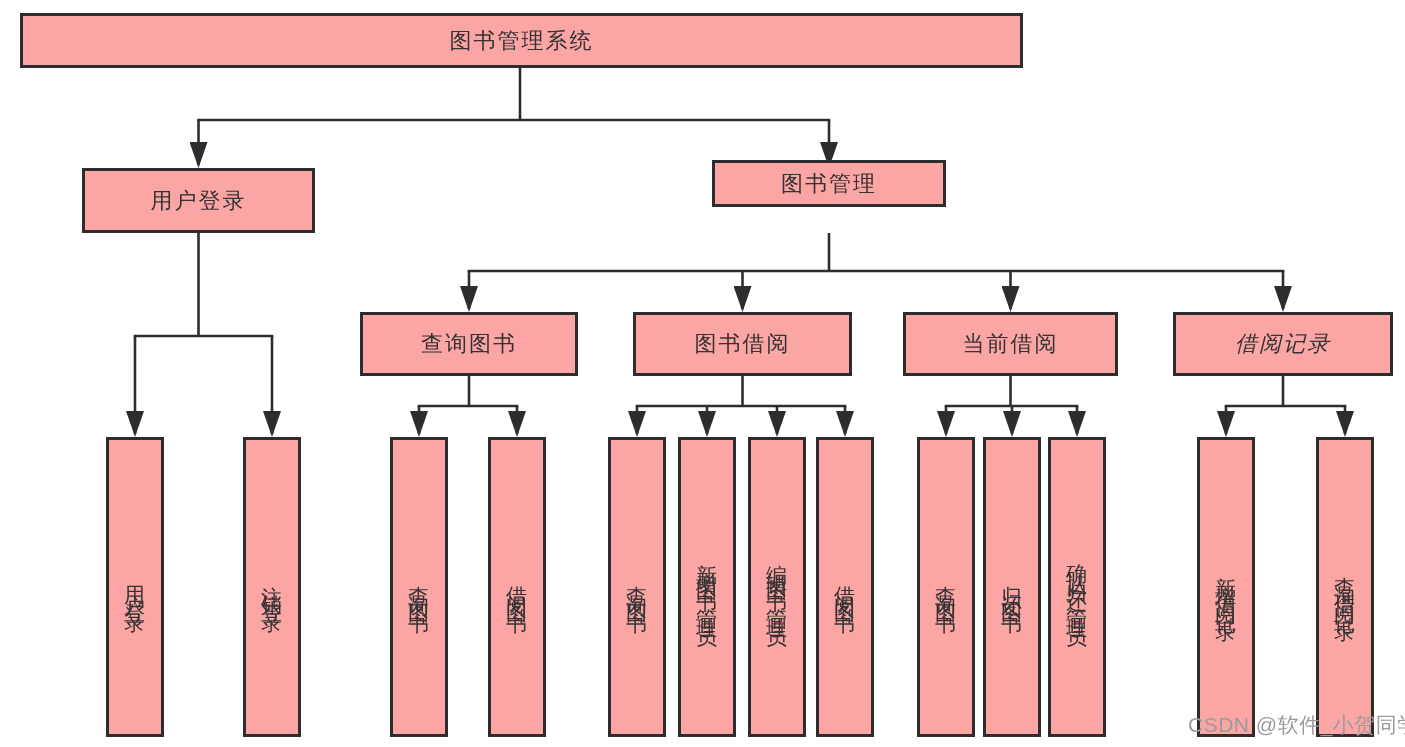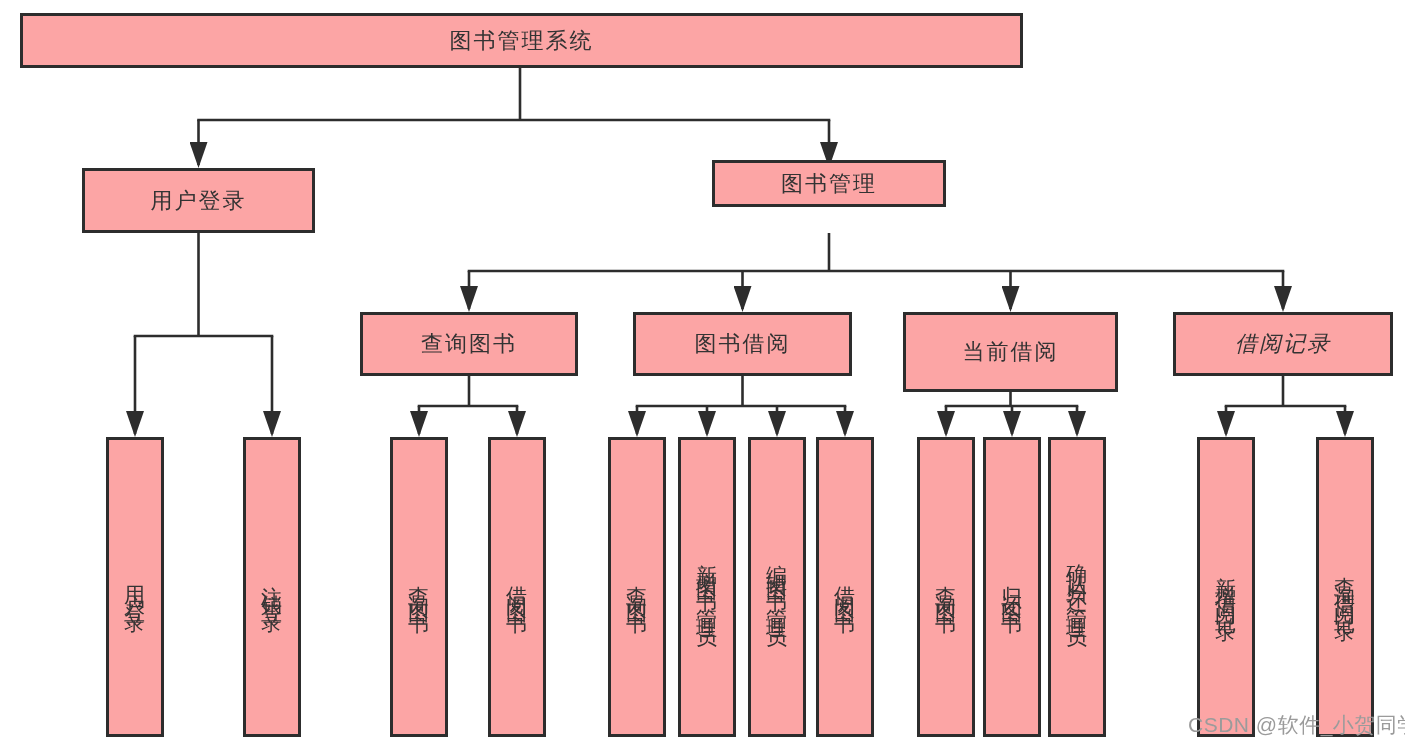--- a/index.html
+++ b/index.html
@@ -139,21 +139,21 @@
   <div class="node h-node" style="left:712px; top:160px; width:234px; height:47px;">
     <span>图书管理</span>
   </div>
 
   <div class="node h-node" style="left:360px; top:312px; width:218px; height:64px;">
     <span>查询图书</span>
   </div>
   <div class="node h-node" style="left:633px; top:312px; width:219px; height:64px;align-items:center;">
     <span>图书借阅</span>
   </div>
-  <div class="node h-node" style="left:903px; top:312px; width:215px; height:80px;">
+  <div class="node h-node" style="left:903px; top:312px; width:215px; height:64px;">
     <span>当前借阅</span>
   </div>
   <div class="node h-node" style="left:1173px; top:312px; width:220px; height:64px;font-style:italic;">
     <span>借阅记录</span>
   </div>
 
   <div class="node leaf" style="left:106px;">
     <span class="vtext">用户登录</span>
   </div>
   <div class="node leaf" style="left:243px;">

